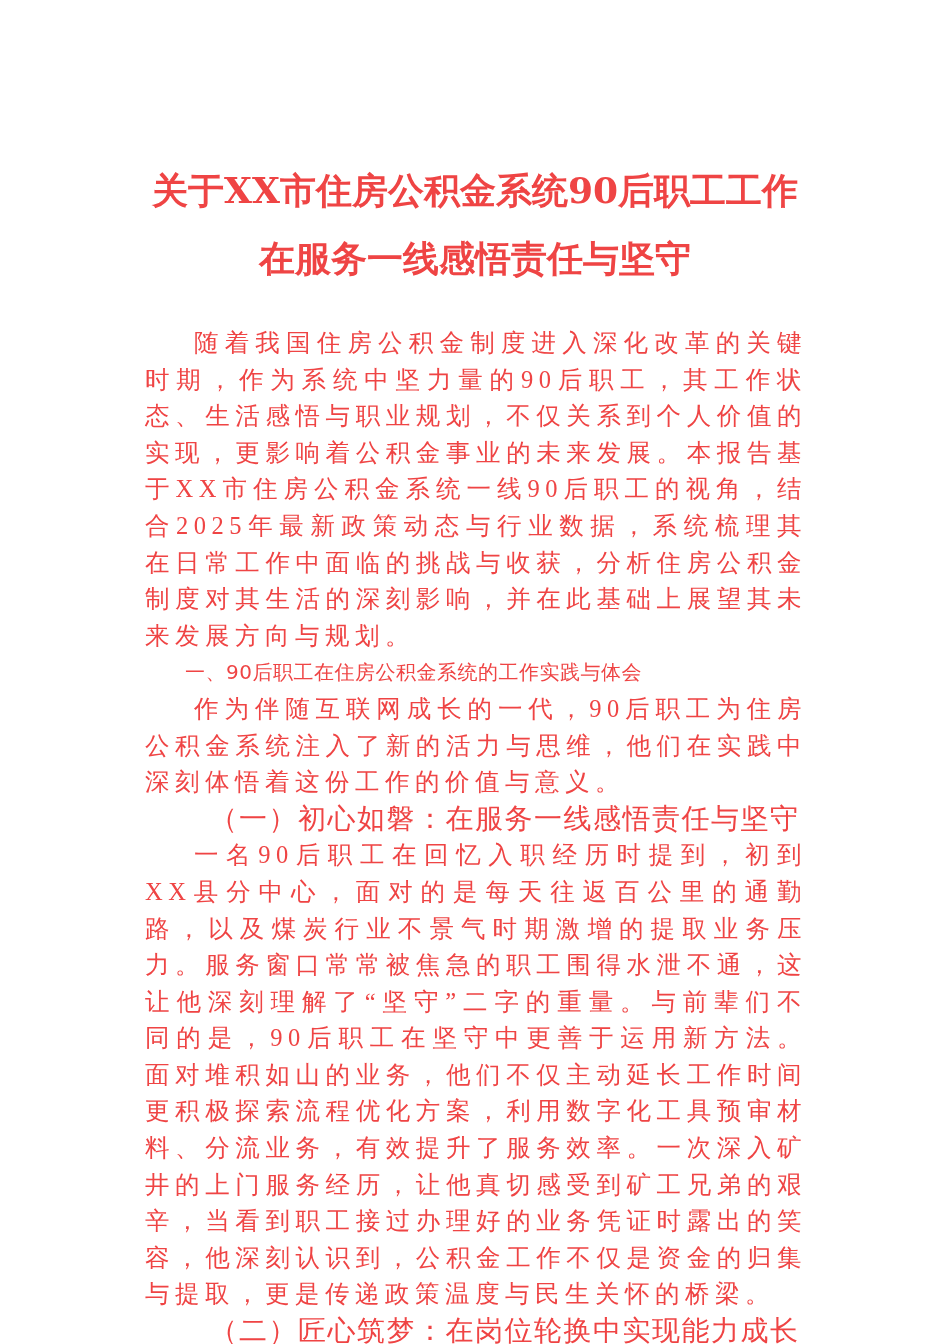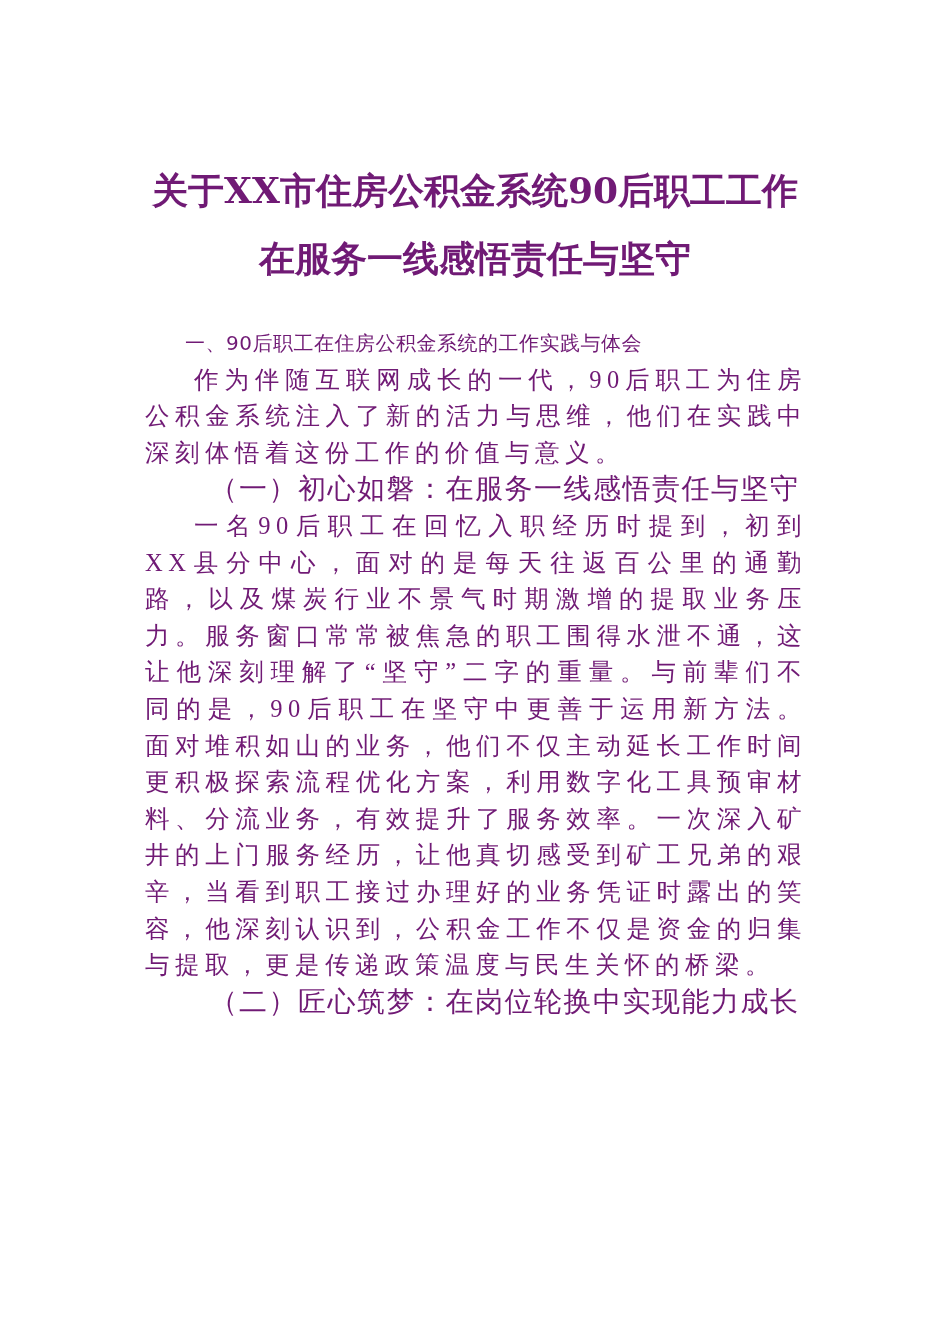--- a/index.html
+++ b/index.html
@@ -1,17 +1,17 @@
 <!DOCTYPE html>
 <html><head>
 <meta charset="utf-8">
 <style>
   html, body { margin: 0; padding: 0; background: #ffffff; }
   body { width: 950px; height: 1344px; position: relative; overflow: hidden; }
-  .page { position: absolute; left: 0; top: 0; width: 858px; height: 1344px; background: #fff; color: #701a75; }
+  .page { position: absolute; left: 0; top: 0; width: 858px; height: 1344px; background: #fff; color: #ef4444; }
   .title {
     position: absolute; left: 120px; width: 710px; top: 156px;
     text-align: center;
     font-family: "DejaVu Serif", "Liberation Serif", serif;
     font-weight: bold; font-size: 36px; line-height: 68px;
     letter-spacing: 0px;
   }
   .title .line { display: block; white-space: nowrap; }
   .body {
     position: absolute; left: 145px; width: 662px; top: 325px;
@@ -34,19 +34,20 @@
 </head>
 <body>
 
 <div class="page">
   <div class="title">
     <span class="line">关于XX市住房公积金系统90后职工工作</span>
     <span class="line">在服务一线感悟责任与坚守</span>
   </div>
 
   <div class="body">
+    <p class="p">随着我国住房公积金制度进入深化改革的关键时期，作为系统中坚力量的90后职工，其工作状态、生活感悟与职业规划，不仅关系到个人价值的实现，更影响着公积金事业的未来发展。本报告基于XX市住房公积金系统一线90后职工的视角，结合2025年最新政策动态与行业数据，系统梳理其在日常工作中面临的挑战与收获，分析住房公积金制度对其生活的深刻影响，并在此基础上展望其未来发展方向与规划。</p>
     <p class="h1">一、90后职工在住房公积金系统的工作实践与体会</p>
     <p class="p">作为伴随互联网成长的一代，90后职工为住房公积金系统注入了新的活力与思维，他们在实践中深刻体悟着这份工作的价值与意义。</p>
     <p class="h2">（一）初心如磐：在服务一线感悟责任与坚守</p>
     <p class="p">一名90后职工在回忆入职经历时提到，初到XX县分中心，面对的是每天往返百公里的通勤路，以及煤炭行业不景气时期激增的提取业务压力。服务窗口常常被焦急的职工围得水泄不通，这让他深刻理解了“坚守”二字的重量。与前辈们不同的是，90后职工在坚守中更善于运用新方法。面对堆积如山的业务，他们不仅主动延长工作时间更积极探索流程优化方案，利用数字化工具预审材料、分流业务，有效提升了服务效率。一次深入矿井的上门服务经历，让他真切感受到矿工兄弟的艰辛，当看到职工接过办理好的业务凭证时露出的笑容，他深刻认识到，公积金工作不仅是资金的归集与提取，更是传递政策温度与民生关怀的桥梁。</p>
     <p class="h2">（二）匠心筑梦：在岗位轮换中实现能力成长</p>
   </div>
 </div>
 
 </body></html>

